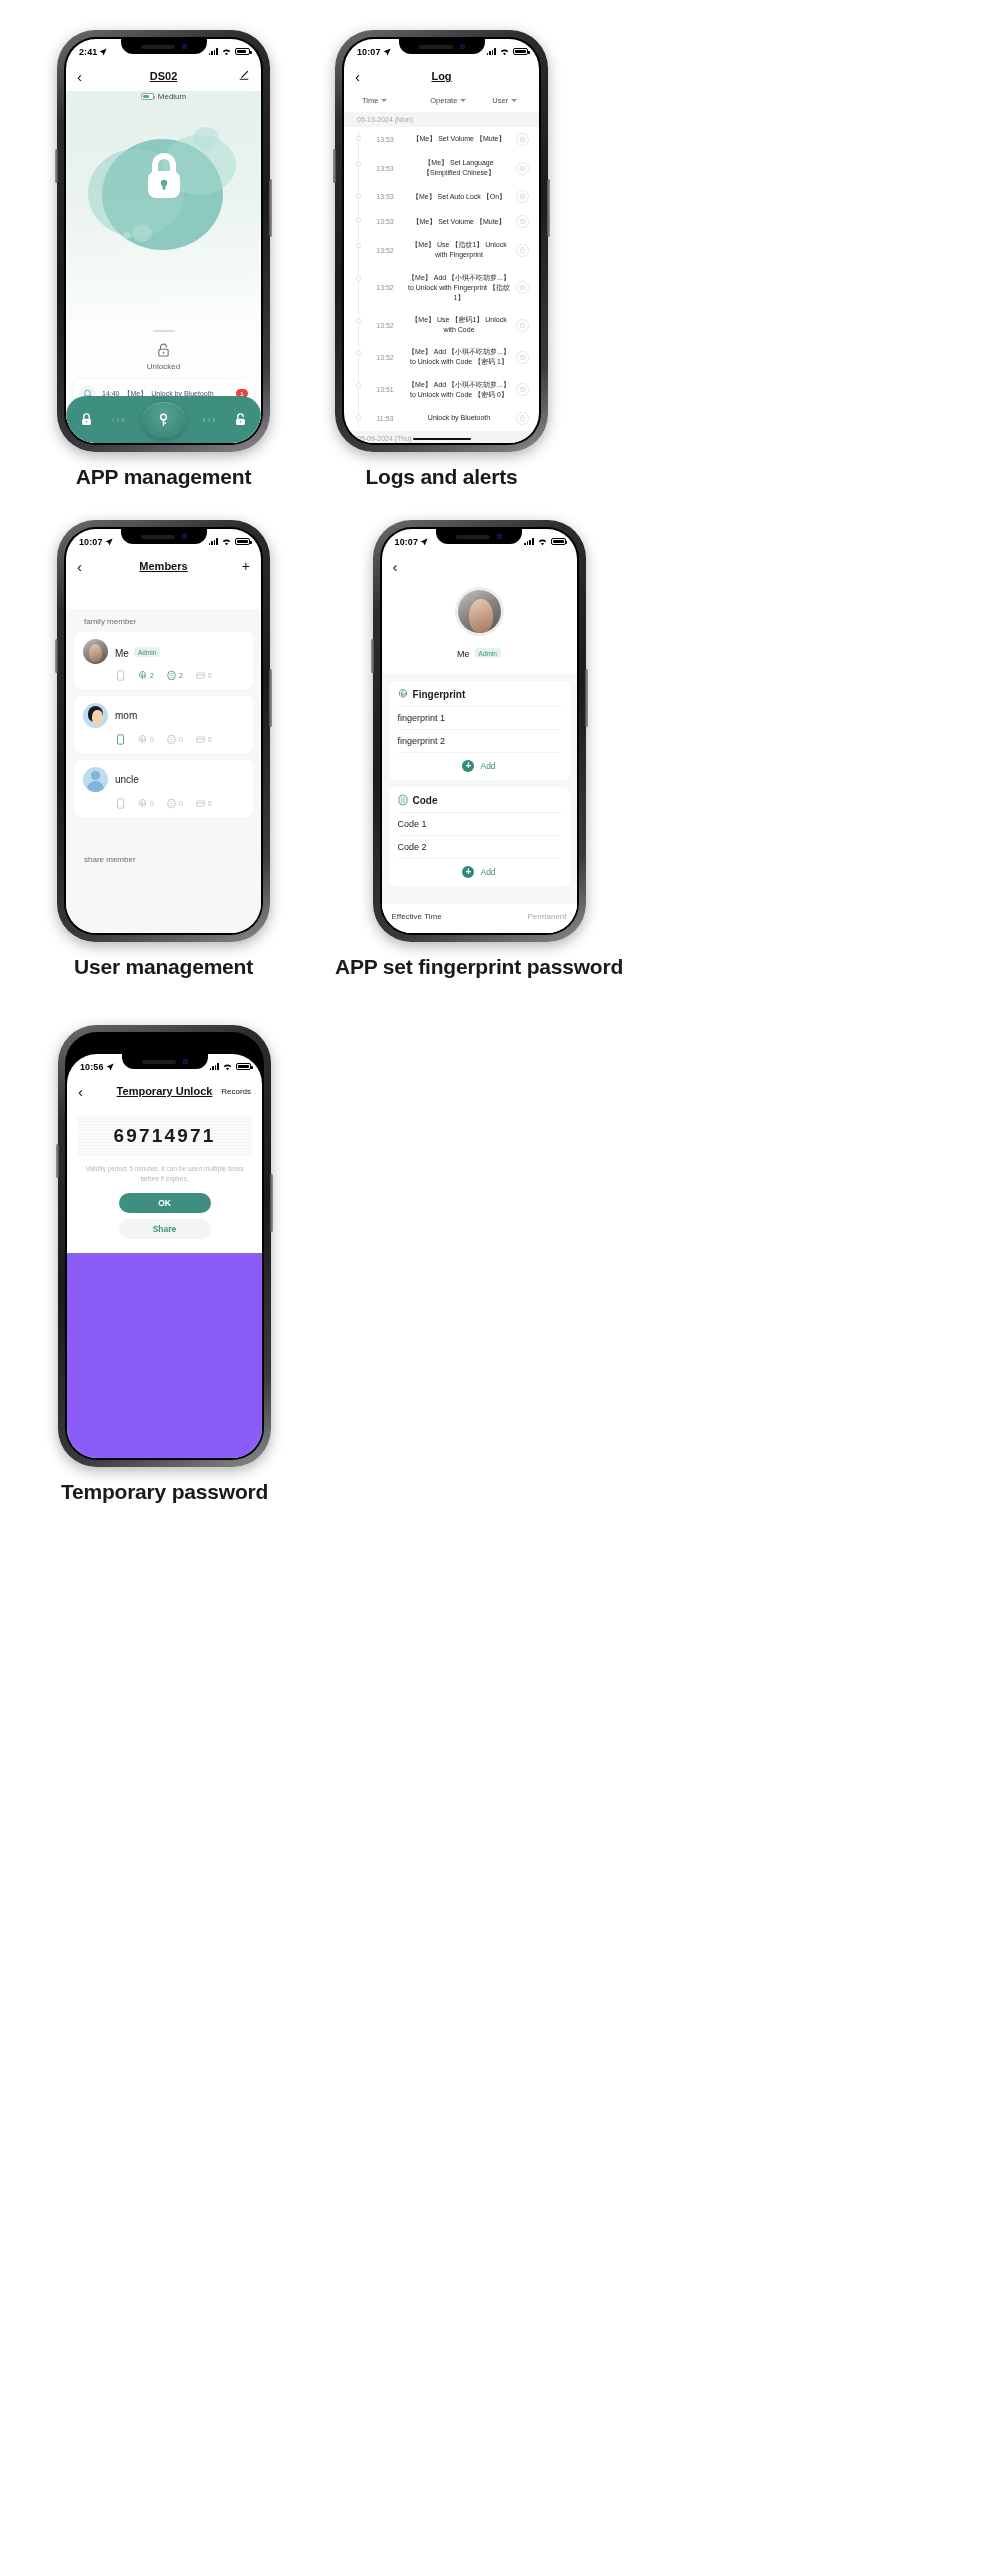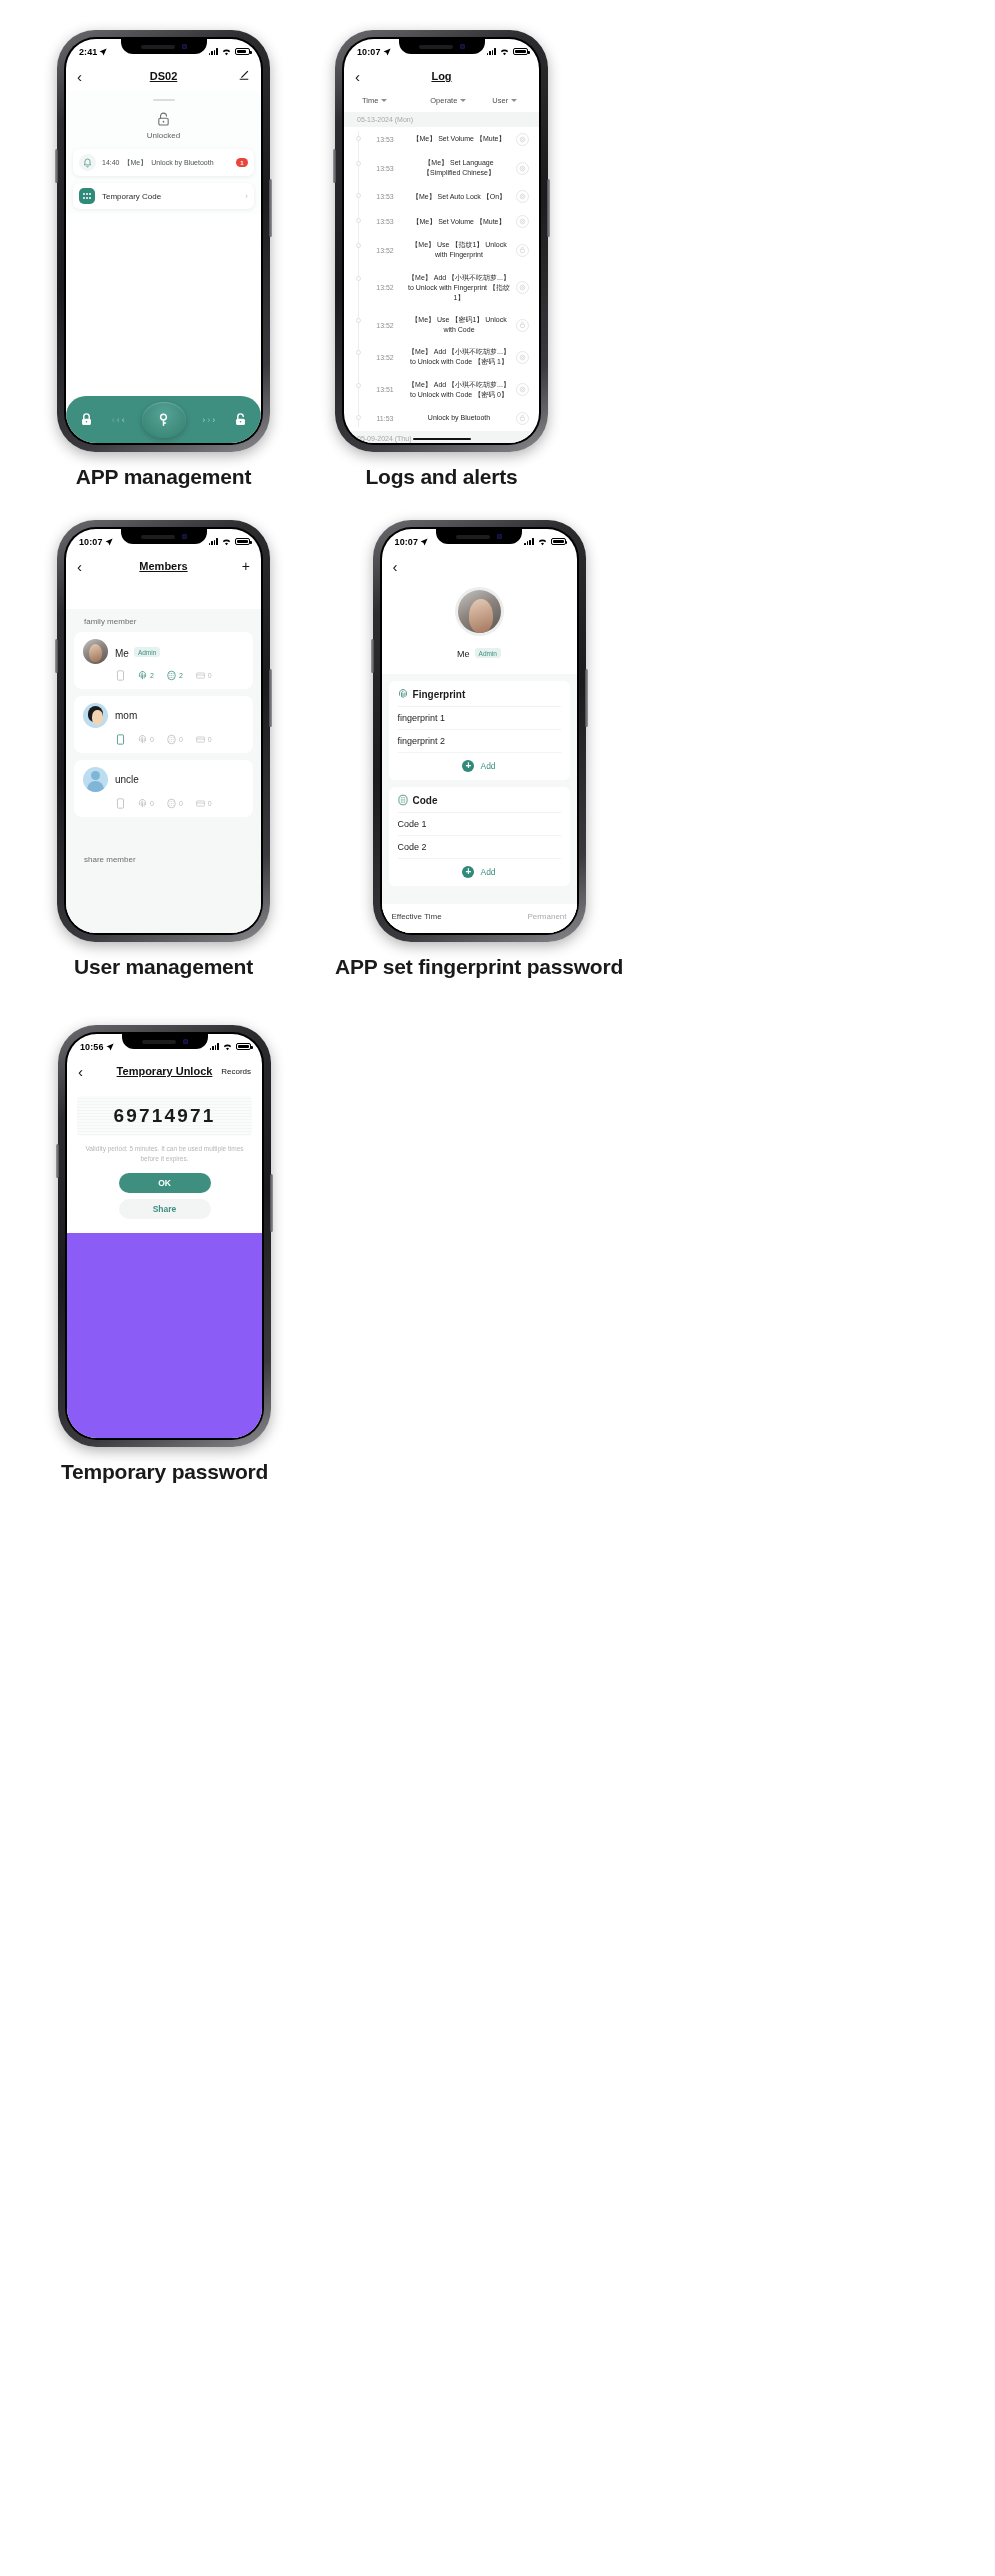--- a/index.html
+++ b/index.html
@@ -222,21 +222,21 @@
   .sec-add span.lbl { font-size:8.5px; color:#3f8f80; }
   .fp-foot {
     position:absolute; left:0; right:0; bottom:0; background:#fff;
     display:flex; align-items:center; justify-content:space-between;
     padding:8px 10px 12px; font-size:8px; color:#3a3a3a;
   }
   .fp-foot .val { color:#a9acab; }
 
   
   #p5 { left: 58px; top: 1025px; }
-  #p5 .screen { width:195px; height:404px; }
+  #p5 .screen { width:195px; height:404px;margin-top:20px; }
   #p5 .notch { width:86px; height:15px; }
   .tmp-body { background:#8b5cf6; height:100%; }
   .tmp-white { background:#fff; padding:10px 0 14px; }
   .code-box {
     margin:0 10px; background:repeating-linear-gradient(180deg,#fafbfb 0 2px,#f3f5f5 2px 3px);
     border-radius:4px; padding:9px 0; text-align:center;
   }
   .code-box .code { font-size:19px; font-weight:700; color:#1a1a1a; letter-spacing:2.2px; font-family:"Liberation Sans",sans-serif;}
   .tmp-note { font-size:6.5px; color:#b4b8b7; text-align:center; line-height:1.5; padding:8px 16px 0; }
   .btn-ok {
@@ -289,20 +289,41 @@
             <span class="chev">‹</span>
             <span class="title">DS02</span>
             <span class="right">
               <svg width="12" height="12" viewBox="0 0 14 14">
                   <path d="M2 12h10" stroke="#111" stroke-width="1.2"></path>
                   <path d="M11.5 2.5 4 10" stroke="#111" stroke-width="1.4"></path>
                 </svg>
             </span>
           </div>
 
+          <div class="p1-hero">
+            <div class="p1-batt-row">
+              <span class="mini-batt">
+                  <span></span>
+                </span>
+              <span>Medium</span>
+            </div>
+            <div class="blob b1"></div>
+            <div class="blob b2"></div>
+            <div class="blob b3"></div>
+            <div class="blob b4"></div>
+            <div class="blob b5"></div>
+            <div class="blob b6"></div>
+            <div class="blob b7"></div>
+            <svg class="lockbig" viewBox="0 0 46 56">
+              <path d="M14 24v-7a9 9 0 0 1 18 0v7" fill="none" stroke="#fff" stroke-width="6" stroke-linecap="round"></path>
+              <rect x="7" y="23" width="32" height="27" rx="8" fill="#fff"></rect>
+              <circle cx="23" cy="35" r="3.2" fill="#5aa99b"></circle>
+              <rect x="21.6" y="35" width="2.8" height="7" rx="1.4" fill="#5aa99b"></rect>
+            </svg>
+          </div>
 
           <div class="p1-sheet">
             <div class="grabber"></div>
             <div class="p1-status">
               <svg class="ic" viewBox="0 0 20 20">
                 <path d="M6.5 8.5V6a3.5 3.5 0 0 1 7 0" fill="none" stroke="#6b7270" stroke-width="1.3" stroke-linecap="round"></path>
                 <rect x="4.5" y="8.5" width="11" height="8" rx="1.6" fill="none" stroke="#6b7270" stroke-width="1.3"></rect>
                 <circle cx="10" cy="12.5" r="1" fill="#6b7270"></circle>
               </svg>
               <div class="lbl">Unlocked</div>

